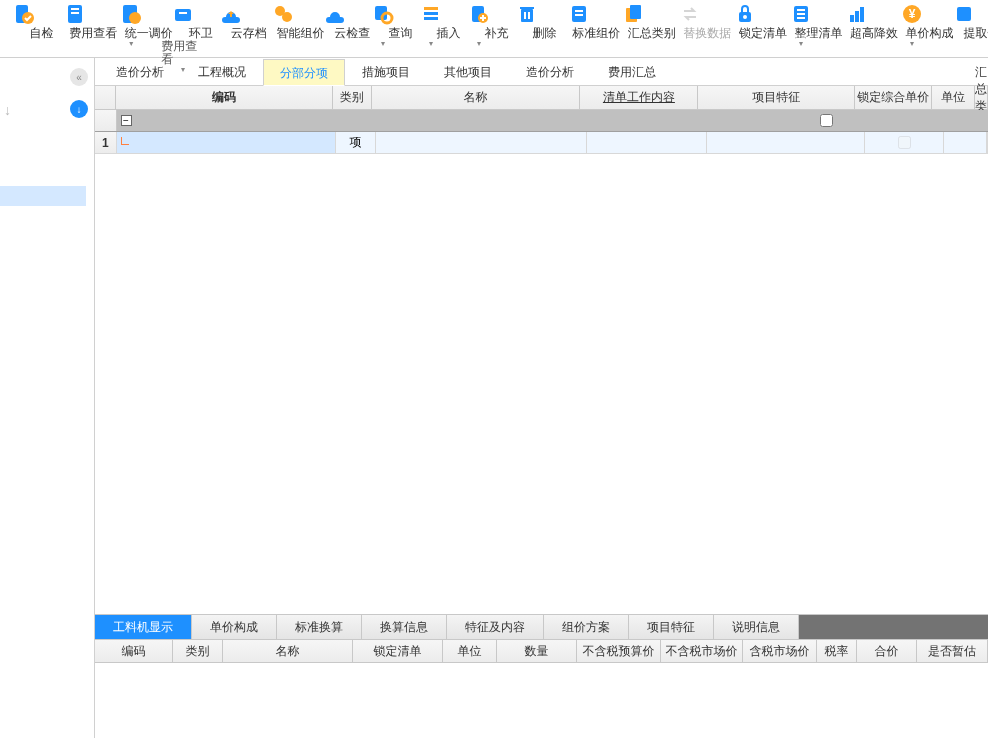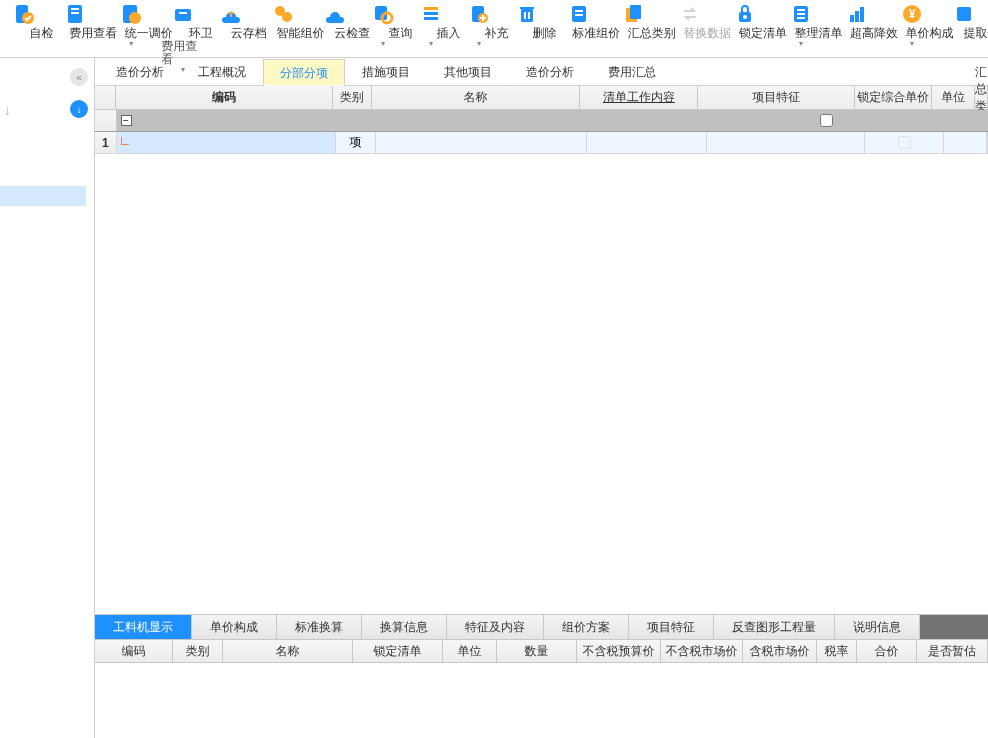--- a/index.html
+++ b/index.html
@@ -333,21 +333,20 @@
     <div class="grid-body"></div>
 
     <div class="bottom-tabs">
       <div class="btab active">工料机显示</div>
       <div class="btab">单价构成</div>
       <div class="btab">标准换算</div>
       <div class="btab">换算信息</div>
       <div class="btab">特征及内容</div>
       <div class="btab">组价方案</div>
       <div class="btab">项目特征</div>
-      <div class="btab">反查图形工程量</div>
       <div class="btab">说明信息</div>
     </div>
 
     <div class="bottom-head">
       <div class="bh-cell" style="width:78px">编码</div>
       <div class="bh-cell" style="width:50px">类别</div>
       <div class="bh-cell" style="width:130px">名称</div>
       <div class="bh-cell" style="width:90px">锁定清单</div>
       <div class="bh-cell" style="width:54px">单位</div>
       <div class="bh-cell" style="width:80px">数量</div>

